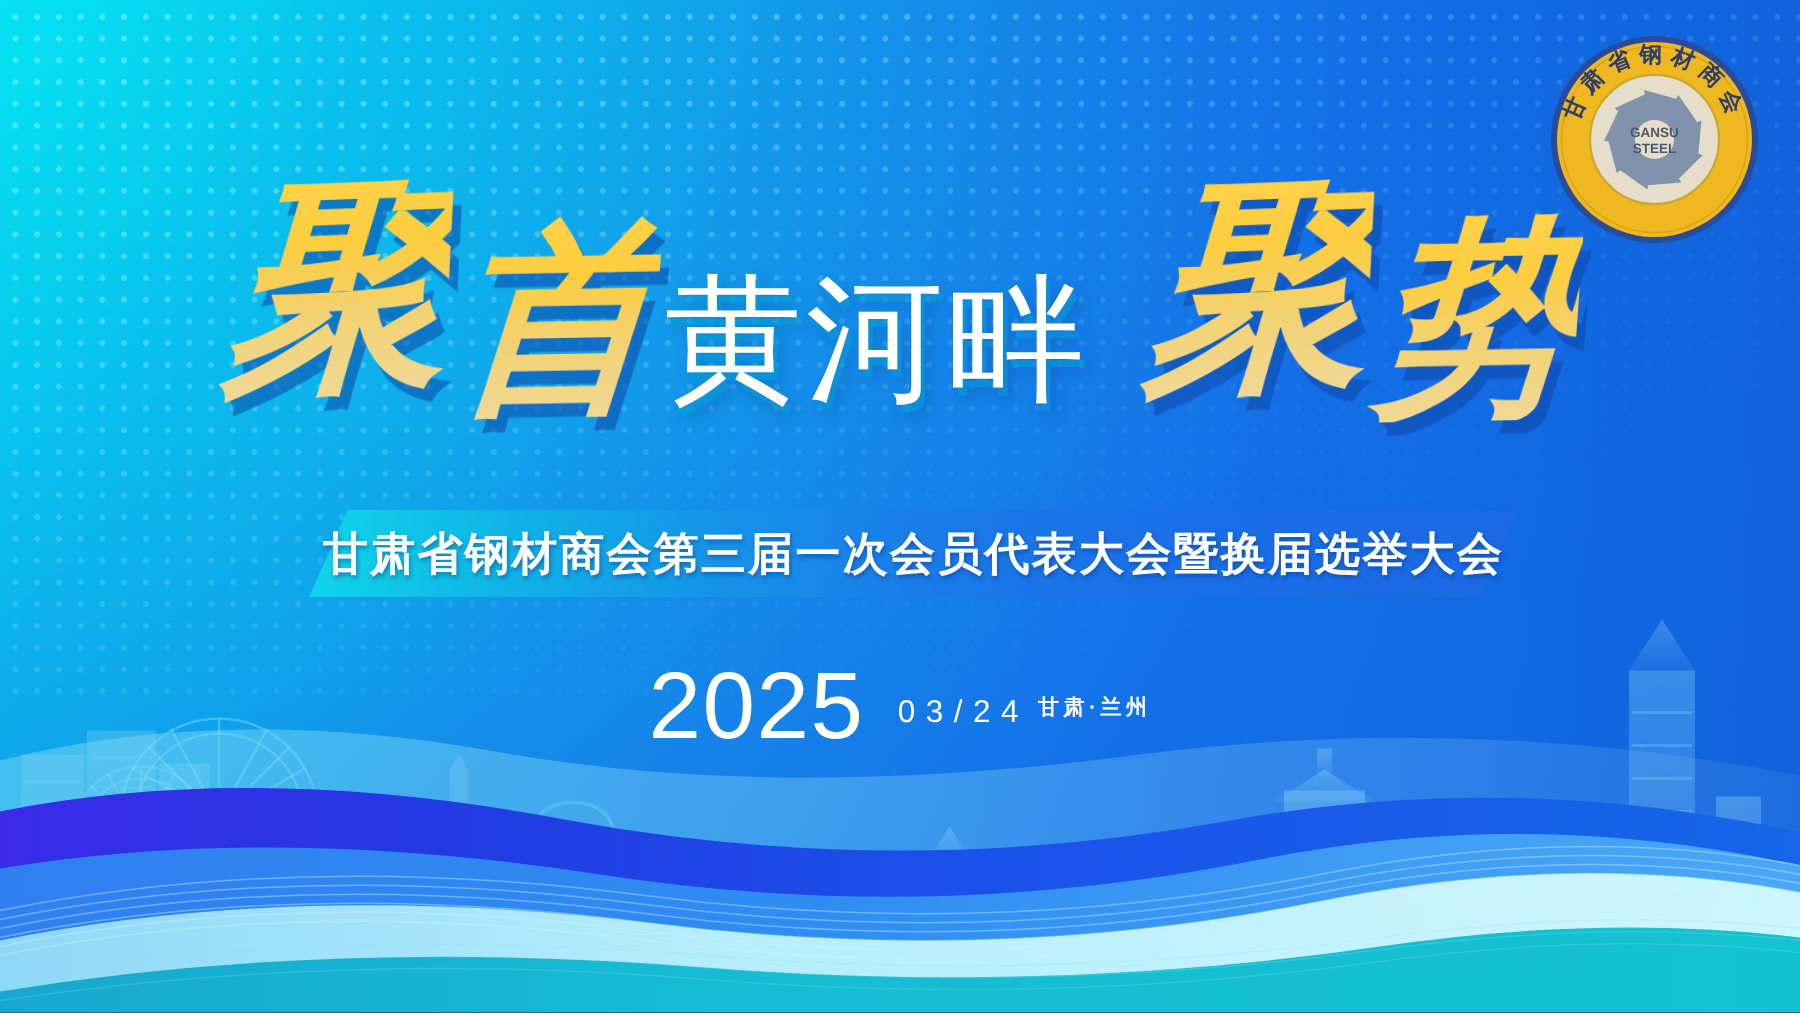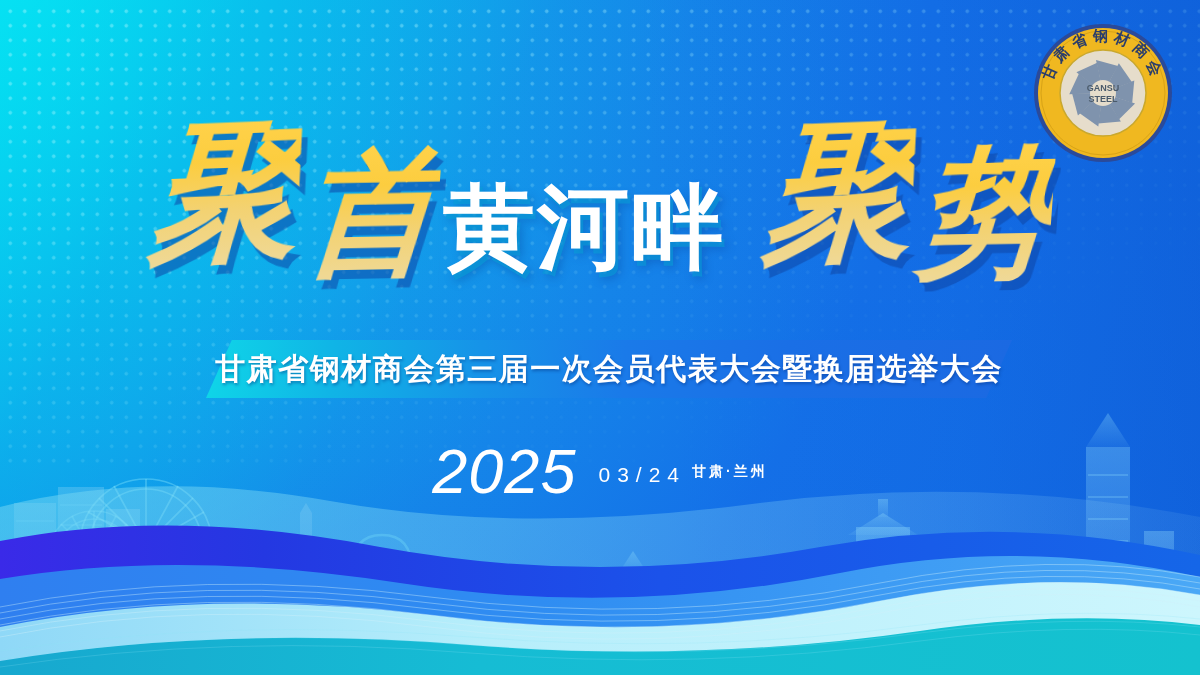--- a/index.html
+++ b/index.html
@@ -95,21 +95,21 @@
     color: transparent;
     -webkit-text-fill-color: transparent;
     filter: drop-shadow(6px 9px 0px rgba(12,70,165,0.55));
     transform: skewX(-5deg) rotate(-2.2deg);
     padding: 0 4px;
   }
   .cal.c2 { transform: skewX(-5deg) rotate(-1deg) translateY(16px); font-size: 138px; }
   .blk {
     font-size: 92px;
     line-height: 1;
-    font-weight: 700;
+    font-weight: 400;
     color: #ffffff;
     letter-spacing: 2px;
     text-shadow: 3px 5px 0 rgba(8,160,215,0.55), 5px 7px 10px rgba(5,60,150,0.35);
     transform: translateY(14px);
     margin-left: 4px;
   }
   .gap-mid { width: 36px; }
 
   
   .subtitle-wrap {
@@ -147,21 +147,20 @@
     align-items: center;
     justify-content: center;
     gap: 22px;
   }
   .year {
     font-size: 63px;
     font-weight: 400;
     color: #ffffff;
     letter-spacing: 1px;
     line-height: 1;
-    font-style: italic;
   }
   .date-right {
     display: flex;
     flex-direction: row;
     gap: 6px;
     padding-top: 6px;
   }
   .md {
     font-size: 21px;
     color: #ffffff;

